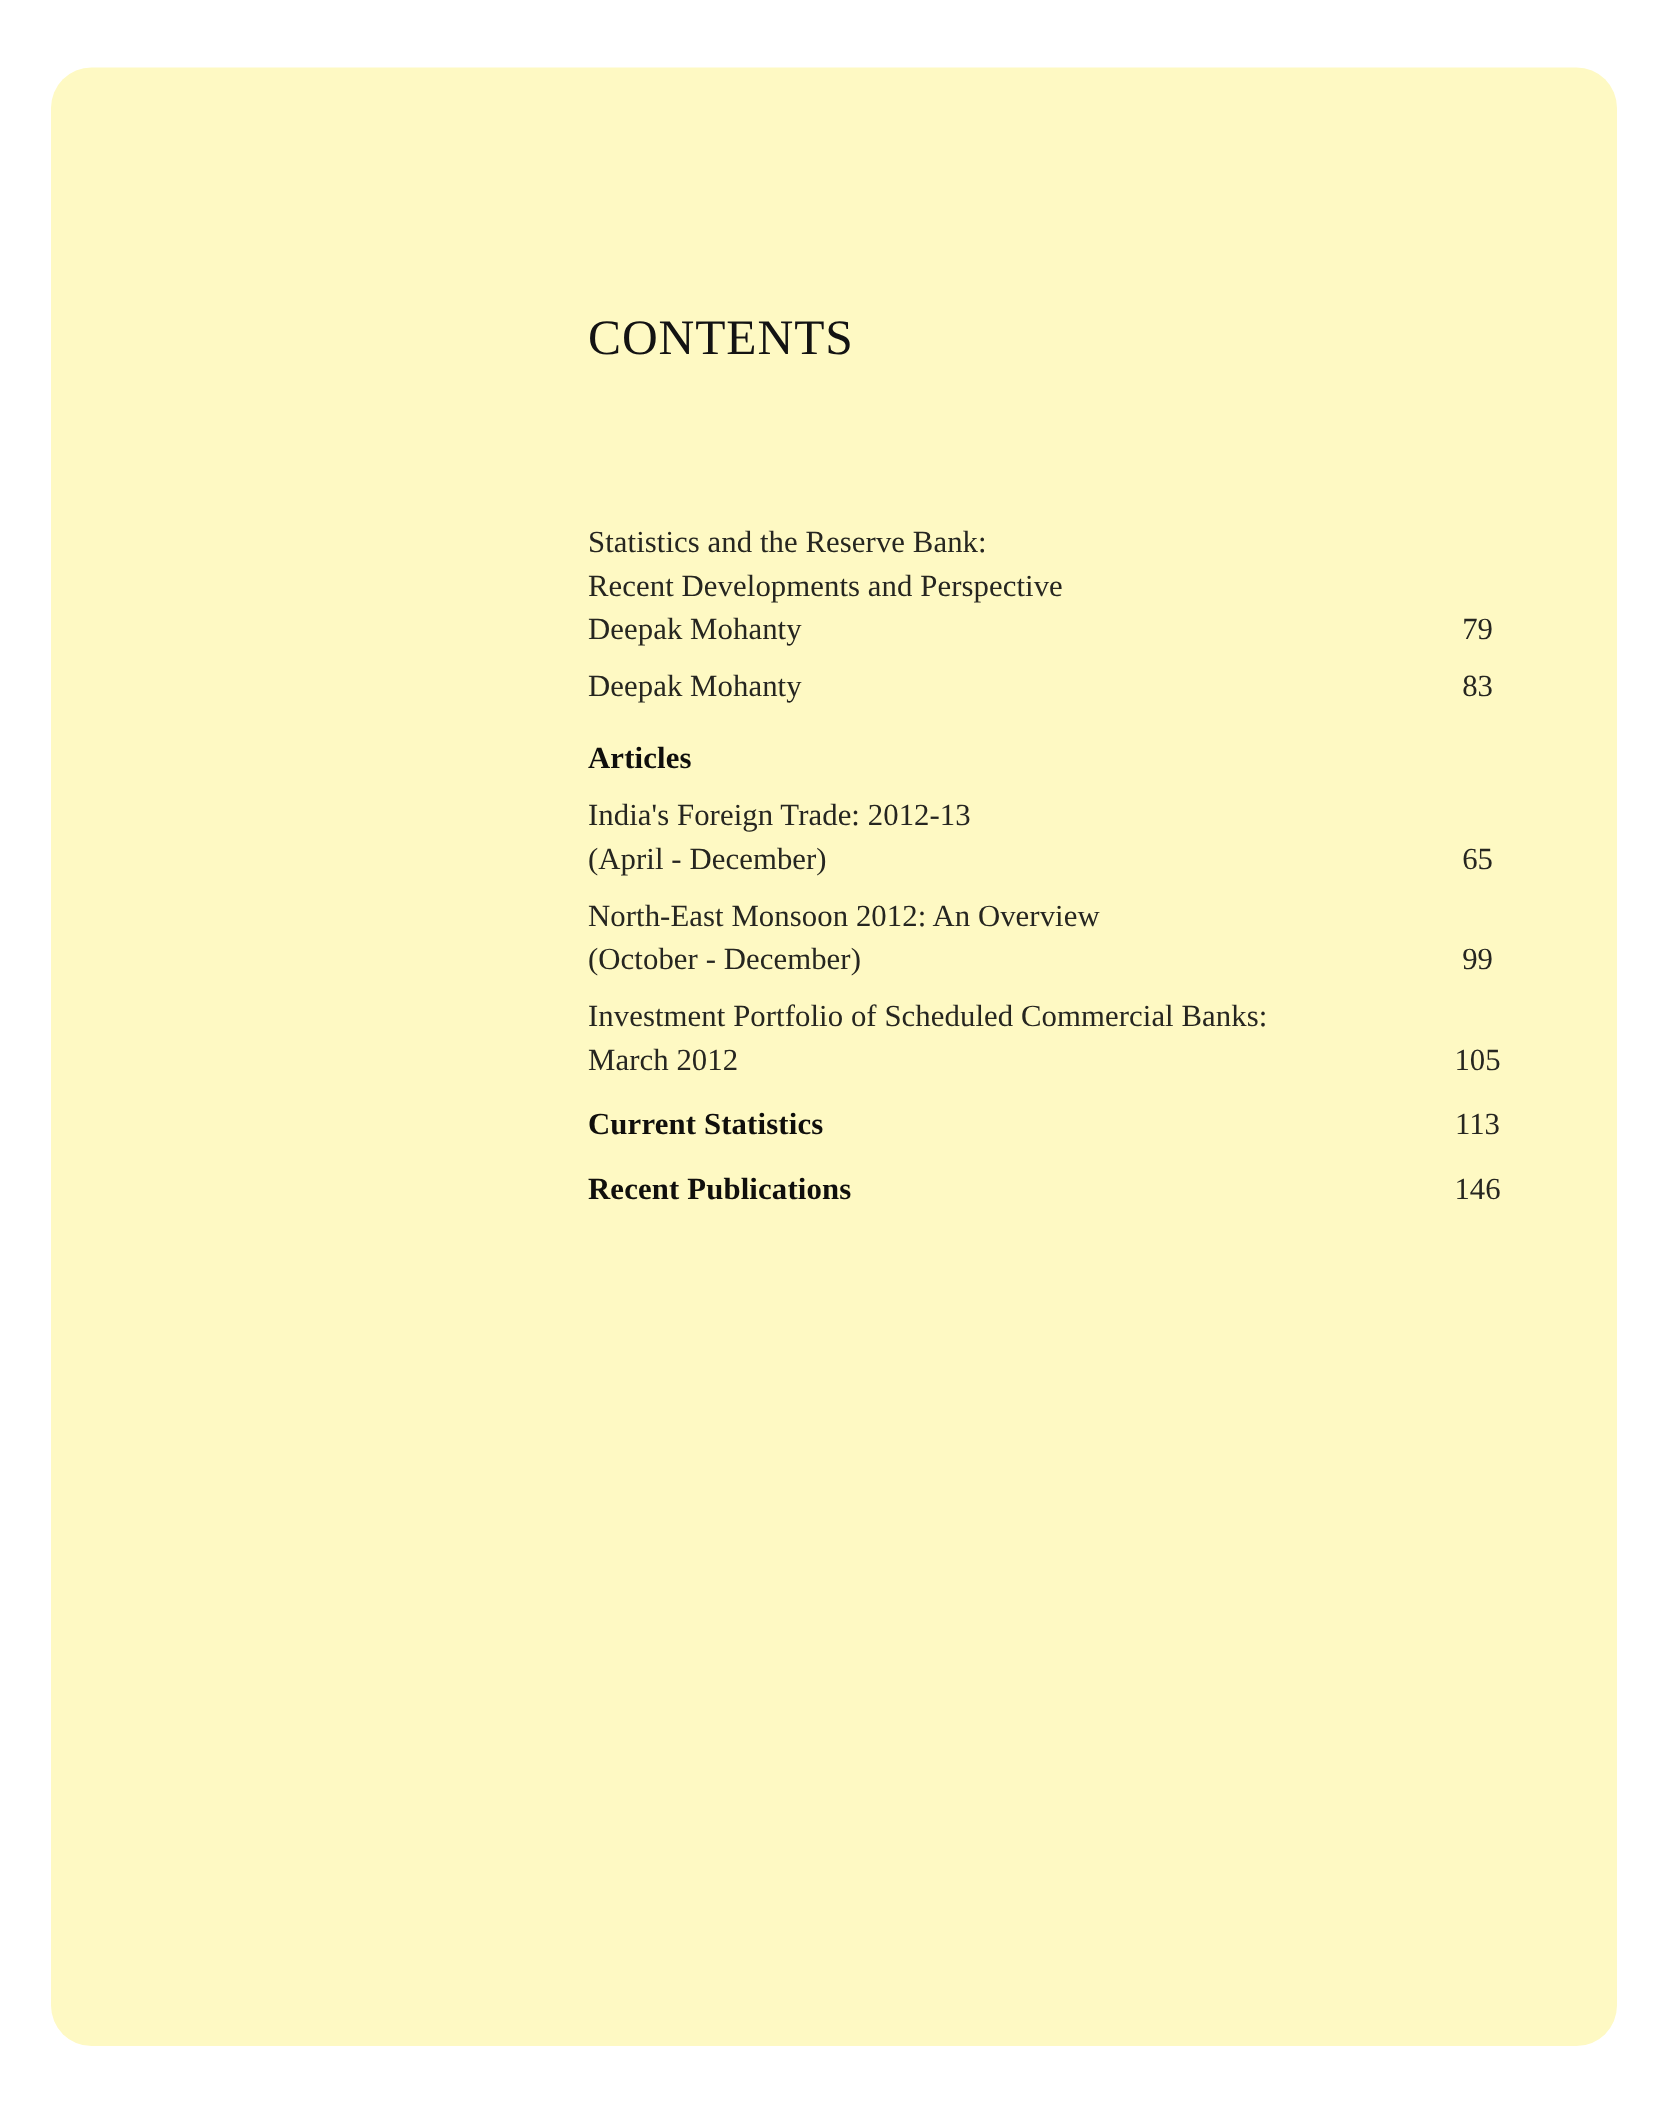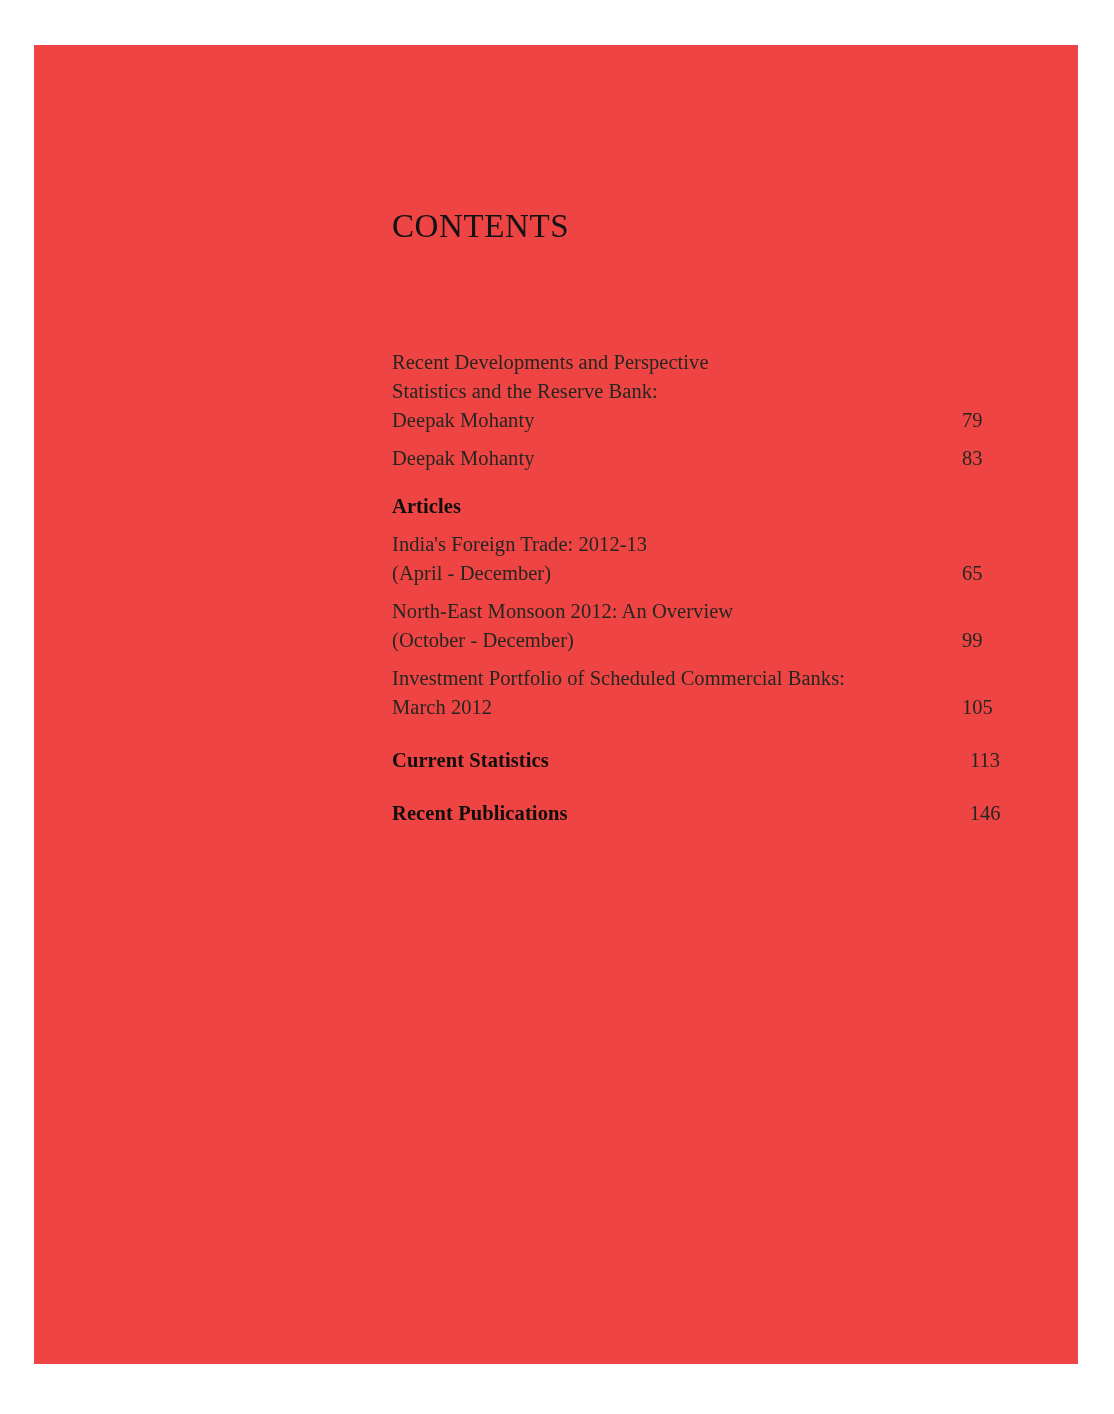--- a/index.html
+++ b/index.html
@@ -15,22 +15,23 @@
     -webkit-font-smoothing: antialiased;
   }
 
   
   .page-sheet {
     position: absolute;
     left: 34px;
     top: 45px;
     width: 1044px;
     height: 1319px;
-    background: #ef4444;
+    background: #fef9c3;
     overflow: hidden;
+    border-radius: 27px;
   }
 
   
   .toc-column {
     position: absolute;
     left: 358px;
     top: 165px;
     width: 616px;
   }
 
@@ -61,41 +62,41 @@
 
   .toc-text {
     font-size: 20.5px;
     color: #262620;
     letter-spacing: 0.05px;
   }
 
   .toc-page {
     font-size: 20.5px;
     color: #262620;
-    text-align: left;
+    text-align: center;
     min-width: 46px;
     flex: 0 0 auto;
     padding-left: 20px;
   }
 
   .toc-page.empty { color: transparent; }
 
   
   .toc-entry.is-heading .toc-text,
   .toc-entry.is-heading .toc-page-bold {
     font-weight: bold;
     color: #100f0c;
   }
   .toc-entry.is-heading .toc-text {
     font-size: 20.5px;
     letter-spacing: 0.1px;
   }
 
   .toc-entry.section-gap-top { margin-top: 19px; }
-  .toc-entry.section-gap-small { margin-top: 24px; }
+  .toc-entry.section-gap-small { margin-top: 14px; }
 
   .heading-page {
     font-size: 20.5px;
     color: #262620;
     text-align: center;
     min-width: 46px;
     flex: 0 0 auto;
     padding-left: 20px;
     font-weight: normal;
   }
@@ -105,25 +106,25 @@
 
 <div class="page-sheet">
 
   <div class="toc-column">
 
     <div class="contents-title">CONTENTS</div>
 
     <div id="toc-entries">
         <div class="toc-entry">
           <div class="toc-line">
-            <span class="toc-text">Recent Developments and Perspective</span>
+            <span class="toc-text">Statistics and the Reserve Bank:</span>
             <span class="toc-page empty"></span>
           </div>
           <div class="toc-line">
-            <span class="toc-text">Statistics and the Reserve Bank:</span>
+            <span class="toc-text">Recent Developments and Perspective</span>
             <span class="toc-page empty"></span>
           </div>
           <div class="toc-line">
             <span class="toc-text">Deepak Mohanty</span>
             <span class="toc-page">79</span>
           </div>
         </div>
         <div class="toc-entry">
           <div class="toc-line">
             <span class="toc-text">Deepak Mohanty</span>

